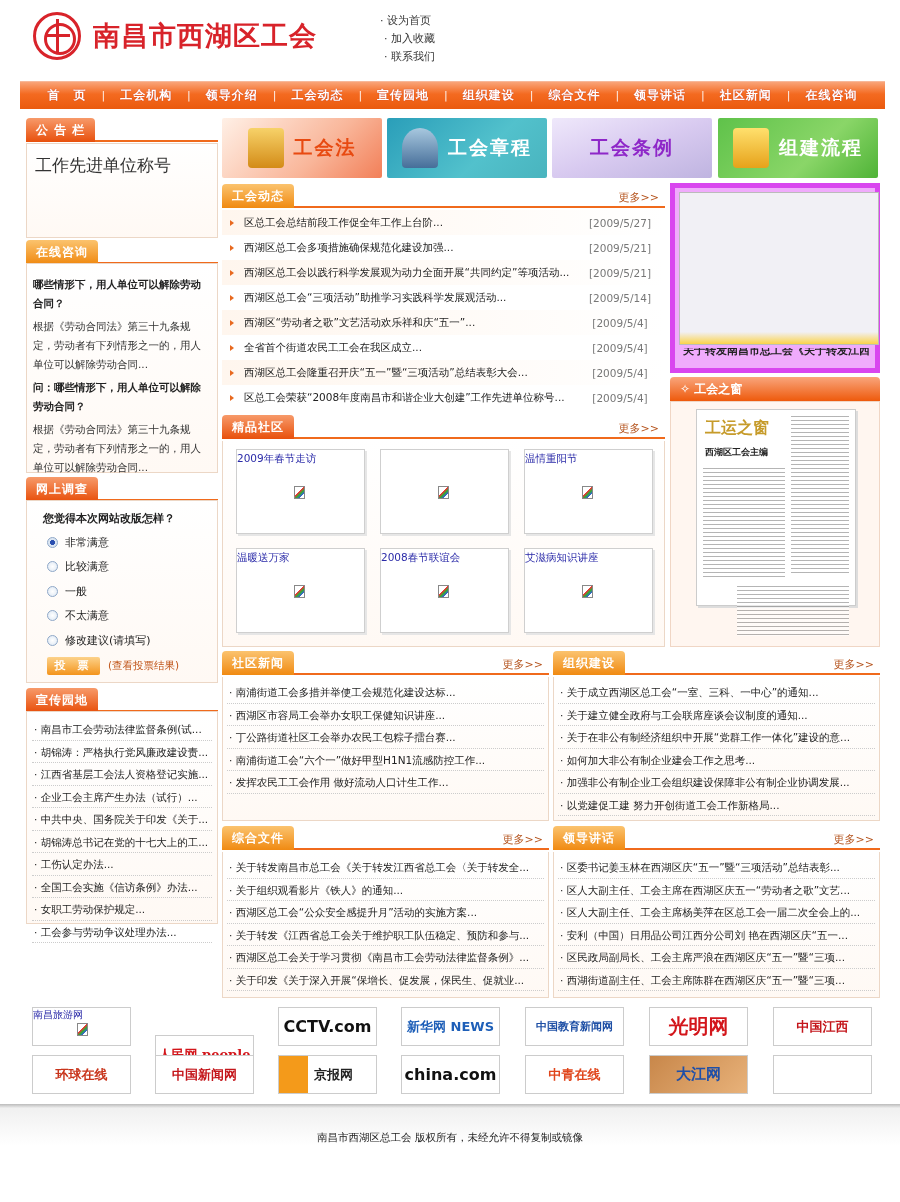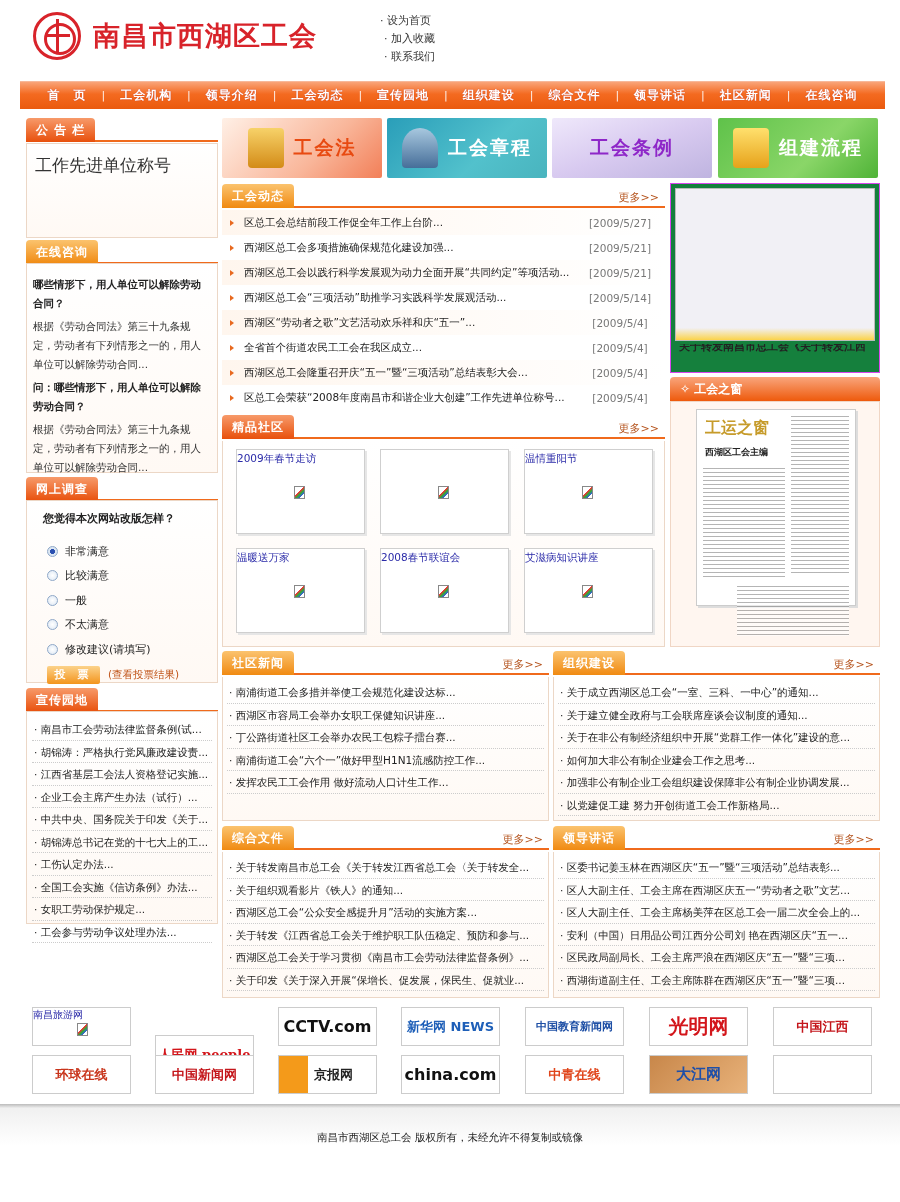--- a/index.html
+++ b/index.html
@@ -29,21 +29,21 @@
 .more{position:absolute;right:6px;top:6px;color:#b5541e;font-size:11px}
 .list .it{height:22.5px;line-height:22px;border-bottom:1px dotted #ccc;white-space:nowrap;overflow:hidden;font-size:10.5px;color:#222;padding-left:2px}
 .list .it:before{content:"· ";}
 
 #notice-body{left:26px;top:143px;width:192px;height:95px}
 #notice-text{position:absolute;left:8px;top:10px;font-family:"DejaVu Serif",serif;font-size:17px;color:#333}
 #consult{left:26px;top:263px;width:192px;height:210px;padding:7px 6px;font-size:10.5px;line-height:19px}
 #consult .q{font-weight:bold;margin-top:4px}
 #consult .a{color:#333;margin-top:4px}
 #survey{left:26px;top:500px;width:192px;height:183px;padding:8px 10px;font-size:11px}
-#survey .qs{font-weight:bold;margin:2px 0 13px 6px}
+#survey .qs{font-weight:bold;margin:2px 0 4px 6px}
 #survey .opt{display:flex;align-items:center;height:24.5px;padding-left:10px}
 #survey .rad{width:11px;height:11px;border-radius:50%;border:1px solid #8fa8c8;background:radial-gradient(#fff,#dbe6f3);margin-right:7px}
 #survey .rad.on{background:radial-gradient(#2a4fb0 35%,#dbe6f3 40%)}
 #vote{display:inline-block;width:53px;height:18px;line-height:18px;text-align:center;background:linear-gradient(#fcd28a,#f3941c);color:#fff;font-weight:bold;border-radius:2px;margin:4px 8px 0 10px;letter-spacing:4px}
 #viewres{color:#c1561b;font-size:10.5px}
 #promo{left:26px;top:711px;width:192px;height:213px;padding:6px 5px}
 
 .bn{position:absolute;top:118px;width:160px;height:60px;border-radius:2px;display:flex;align-items:center;justify-content:center;font-weight:bold;font-size:19px;letter-spacing:2px}
 .bn .ic{width:36px;height:40px;margin-right:10px;border-radius:4px}
 #bn1{left:222px;background:linear-gradient(135deg,#fff0e6,#f9b69a 60%,#f27f58);color:#e84a11}
@@ -60,21 +60,21 @@
 #news-list .row:nth-child(odd){background:linear-gradient(90deg,#fff6ee,#fff)}
 #news-list .tri{width:0;height:0;border-left:4px solid #e8691f;border-top:3px solid transparent;border-bottom:3px solid transparent;margin-right:10px}
 #news-list .ttl{flex:1;white-space:nowrap;overflow:hidden}
 #news-list .dt{color:#777;width:70px;text-align:center}
 
 #gallery{left:222px;top:415px;width:443px;height:232px}
 .gcell{position:absolute;width:129px;height:85px;border:1px solid #cfcfcf;box-shadow:2px 2px 0 #e6e6e6;background:#fff}
 .gcell .cap{position:absolute;left:0;top:2px;font-size:10.5px;color:#2a2aa8}
 .gcell .brk{position:absolute;left:57px;top:36px;width:11px;height:13px;border:1px solid #888;background:linear-gradient(135deg,#fff 40%,#e33 45%,#3a3 60%,#36c 75%,#fff 80%)}
 
-#slide{left:670px;top:183px;width:210px;height:190px;border:1px solid #d946ef;background:#15803d}
+#slide{left:670px;top:183px;width:210px;height:190px;border:5px solid #d946ef;background:#f0abfc}
 #slide-img{position:absolute;left:4px;top:4px;width:200px;height:153px;border:1px solid #bbb;background:linear-gradient(180deg,#f1f0f5 0%,#f1f0f5 92%,#fbd34a 100%)}
 #slide-cap{position:absolute;left:8px;top:160px;width:196px;height:9px;overflow:hidden;font-size:11px;font-weight:bold;line-height:6px;color:#222;white-space:nowrap}
 #window-head{left:670px;top:377px;width:210px;height:24px;border-radius:4px 4px 0 0;background:linear-gradient(#f9a57c,#ee5a0c);color:#fff;font-weight:bold;font-size:12px;line-height:24px;padding-left:10px}
 #window{left:670px;top:401px;width:210px;height:246px;border:1px solid #f0d6c5;background:#fff6f0}
 #paper{position:absolute;left:25px;top:7px;width:160px;height:197px;background:#fff;border:1px solid #ccc;box-shadow:2px 2px 0 #ddd}
 #paper .mast{position:absolute;left:8px;top:8px;font-family:"DejaVu Serif",serif;font-weight:bold;color:#c69b2a;font-size:16px}
 #paper .sub{position:absolute;left:8px;top:36px;font-size:9px;font-weight:bold;color:#222}
 #paper .lines{position:absolute;background:repeating-linear-gradient(180deg,#777 0 1px,#fff 1px 4px);opacity:.55}
 
 .bpanel{position:absolute;width:327px;height:170px}

